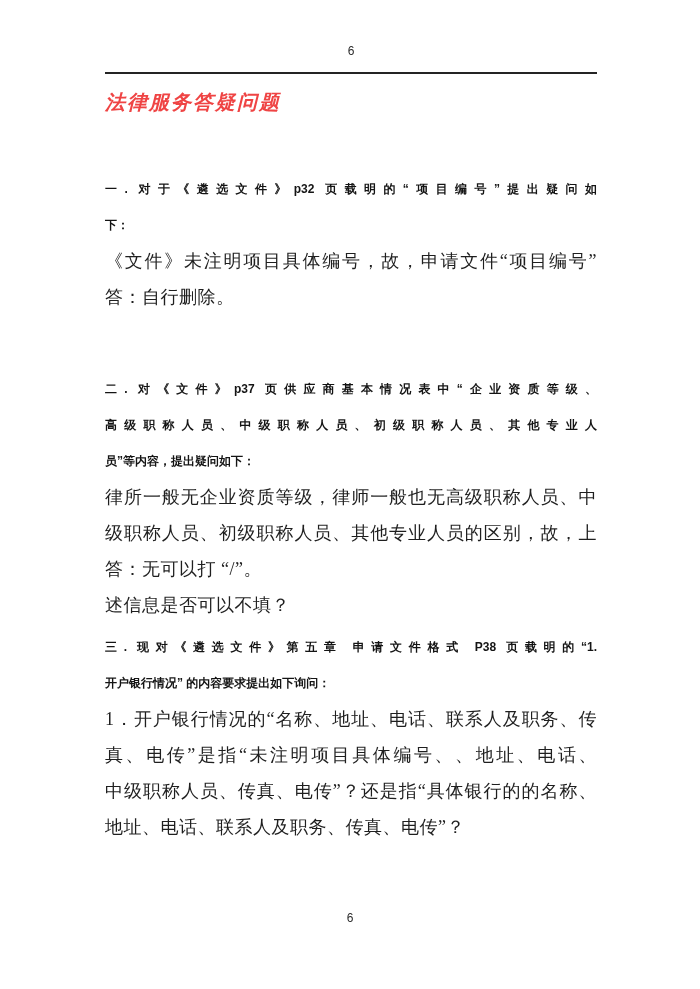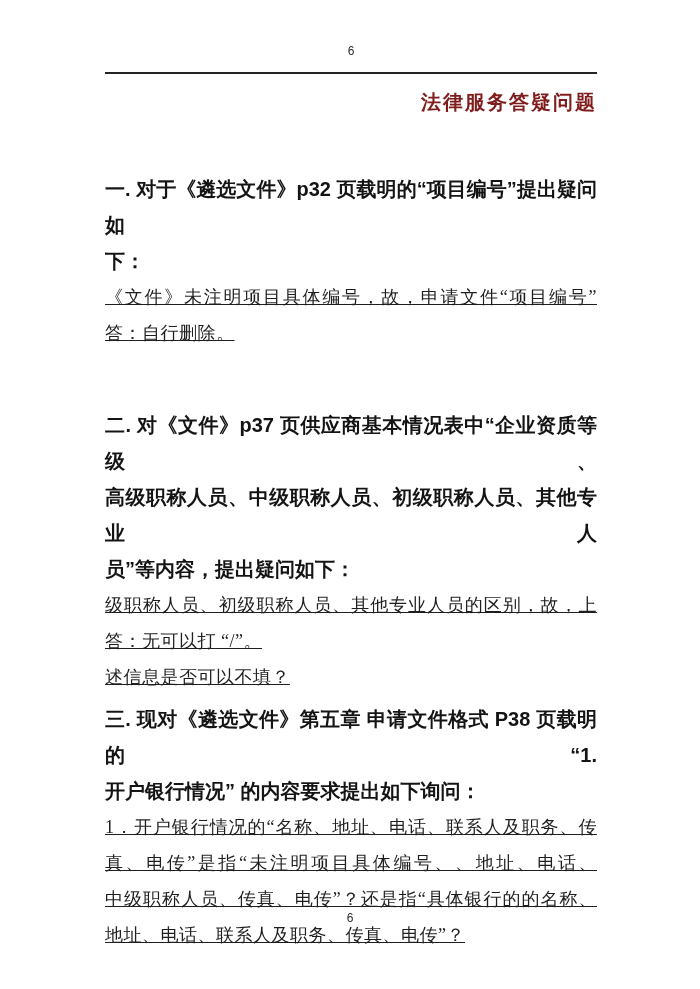--- a/index.html
+++ b/index.html
@@ -30,48 +30,48 @@
     left: 0;
     right: 0;
     bottom: 64px;
   }
   .rule {
     border-bottom: 2px solid #242424;
     margin-top: 14px;
   }
   .title {
     margin: 14px 0 0 0;
-    text-align: right;
+    text-align: left;
     font-family: "Liberation Sans", "DejaVu Sans", sans-serif;
     font-weight: bold;
     font-size: 20px;
     line-height: 28px;
     letter-spacing: 2px;
-    color: #7f1d1d;
+    color: #ef4444;
+    font-style: italic;
   }
   .qa { margin: 0; }
   .qa.first  { margin-top: 55px; }
   .qa.second { margin-top: 56px; }
   .qa.third  { margin-top: 6px; }
   .h-line {
     font-family: "Liberation Sans", "DejaVu Sans", sans-serif;
     font-weight: bold;
-    font-size: 20px;
+    font-size: 12px;
     line-height: 36px;
     color: #141414;
     white-space: nowrap;
   }
   .b-line {
     font-family: "Liberation Serif", "DejaVu Serif", serif;
     font-size: 18px;
     line-height: 36px;
     letter-spacing: 0.5px;
     color: #1f1f1f;
     white-space: nowrap;
-    text-decoration: underline;
   }
   
   .fill {
     white-space: normal;
     text-align: justify;
     text-align-last: justify;
     text-justify: inter-character;
   }
 </style>
 </head>
@@ -89,20 +89,21 @@
     <div class="h-line fill">一. 对于《遴选文件》p32 页载明的“项目编号”提出疑问如</div>
     <div class="h-line">下：</div>
     <div class="b-line fill">《文件》未注明项目具体编号，故，申请文件“项目编号”</div>
     <div class="b-line">答：自行删除。</div>
   </section>
 
   <section class="qa second">
     <div class="h-line fill">二. 对《文件》p37 页供应商基本情况表中“企业资质等级、</div>
     <div class="h-line fill">高级职称人员、中级职称人员、初级职称人员、其他专业人</div>
     <div class="h-line">员”等内容，提出疑问如下：</div>
+    <div class="b-line fill">律所一般无企业资质等级，律师一般也无高级职称人员、中</div>
     <div class="b-line fill">级职称人员、初级职称人员、其他专业人员的区别，故，上</div>
     <div class="b-line">答：无可以打 “/”。</div>
     <div class="b-line">述信息是否可以不填？</div>
   </section>
 
   <section class="qa third">
     <div class="h-line fill">三. 现对《遴选文件》第五章 申请文件格式 P38 页载明的“1.</div>
     <div class="h-line">开户银行情况” 的内容要求提出如下询问：</div>
     <div class="b-line fill">1．开户银行情况的“名称、地址、电话、联系人及职务、传</div>
     <div class="b-line fill">真、电传”是指“未注明项目具体编号、、地址、电话、</div>

